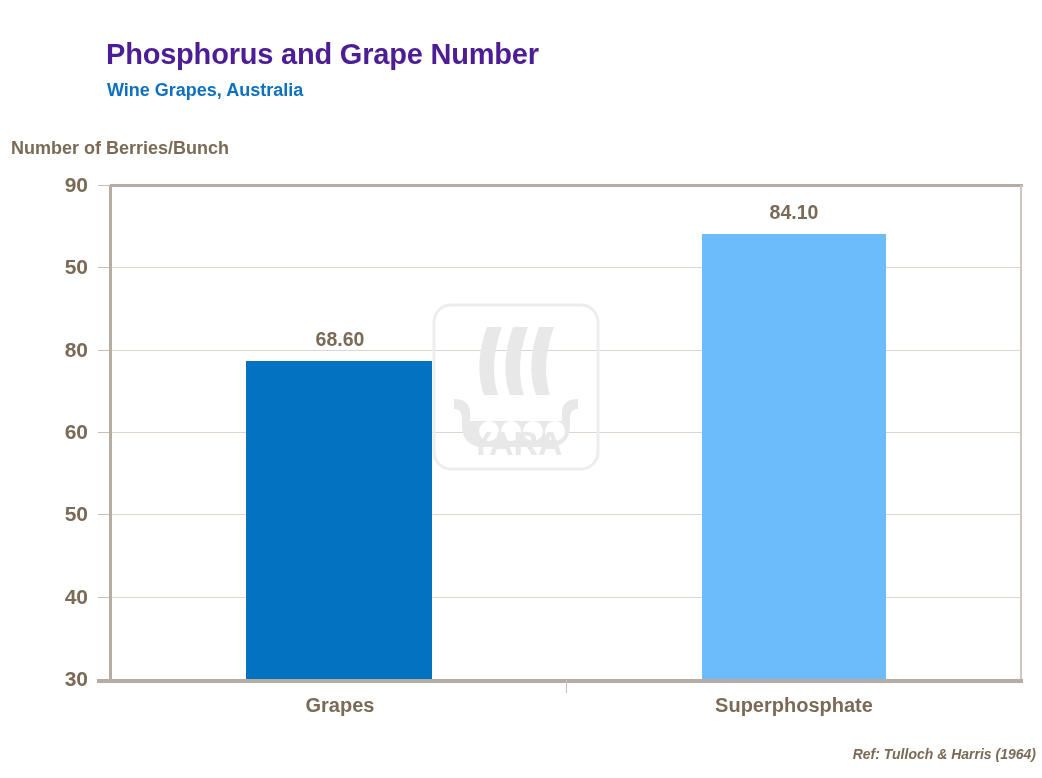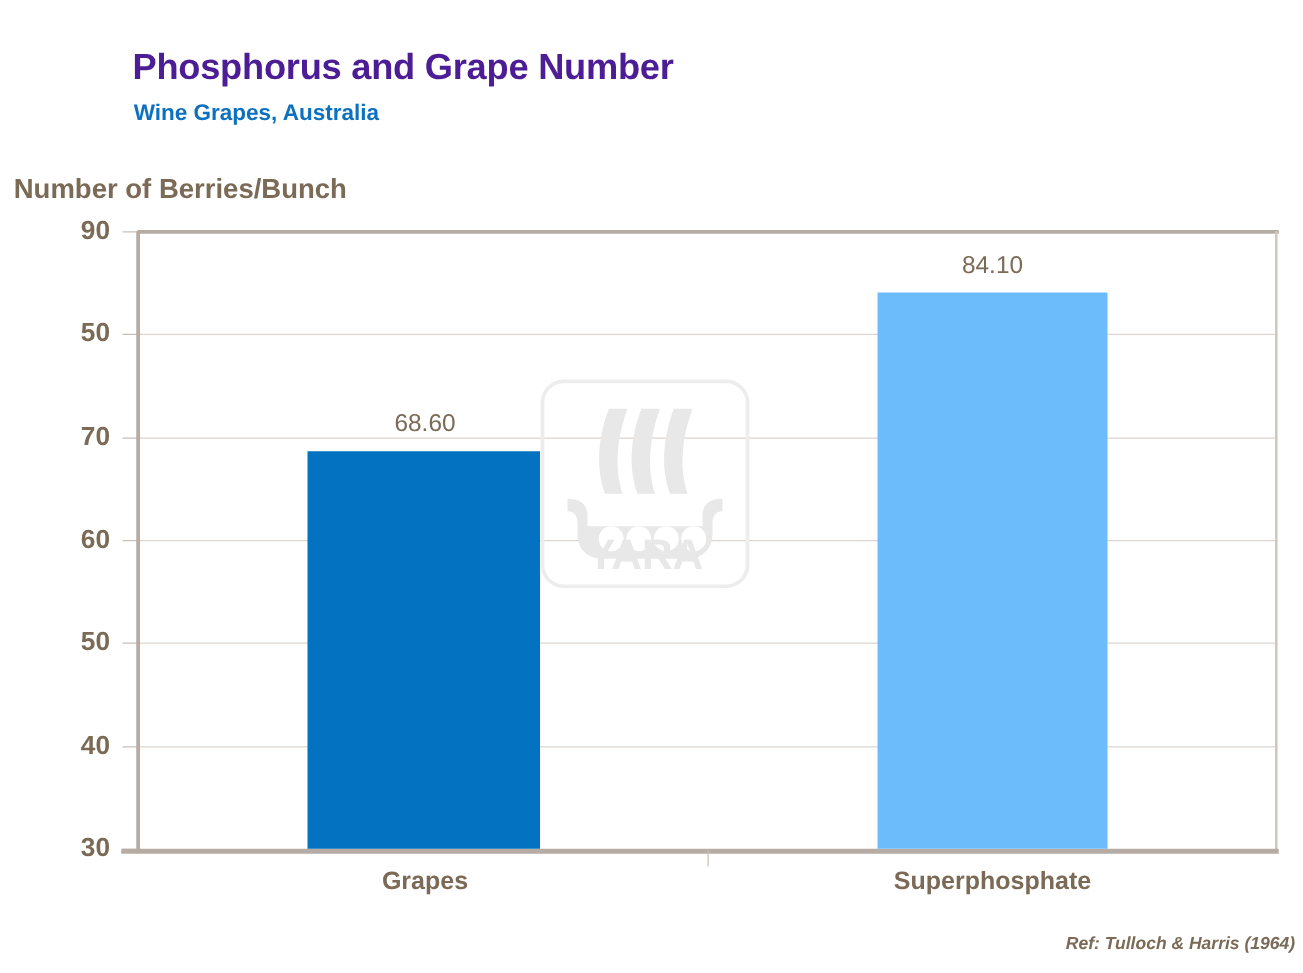--- a/index.html
+++ b/index.html
@@ -32,21 +32,21 @@
     top: 80px;
     font-size: 18px;
     font-weight: bold;
     color: #0d71c0;
     white-space: nowrap;
   }
   #y-axis-title {
     position: absolute;
     left: 11px;
     top: 138px;
-    font-size: 22px;
+    font-size: 18px;
     font-weight: bold;
     color: #7a6a56;
     white-space: nowrap;
   }
   #plot-border-top {
     position: absolute;
     left: 110px;
     top: 184px;
     width: 913px;
     height: 3px;
@@ -117,21 +117,21 @@
   #bars-layer {
     position: absolute;
     left: 0;
     top: 0;
     width: 1042px;
     height: 679px;
   }
   .bar-value {
     position: absolute;
     font-size: 19.5px;
-    font-weight: normal;
+    font-weight: bold;
     color: #7a6a56;
     text-align: center;
     white-space: nowrap;
   }
   .xtick-label {
     position: absolute;
     top: 694px;
     font-size: 20px;
     font-weight: bold;
     color: #7a6a56;
@@ -188,21 +188,21 @@
     <div class="tickmark" style="top: 267px;"></div>
     <div class="tickmark" style="top: 350px;"></div>
     <div class="tickmark" style="top: 432px;"></div>
     <div class="tickmark" style="top: 514px;"></div>
     <div class="tickmark" style="top: 597px;"></div>
     <div class="tickmark" style="top: 679px;"></div>
   </div>
 <div id="ytick-labels">
     <div class="ytick-label" style="top: 174px;">90</div>
     <div class="ytick-label" style="top: 256px;">50</div>
-    <div class="ytick-label" style="top: 339px;">70</div>
+    <div class="ytick-label" style="top: 339px;">80</div>
     <div class="ytick-label" style="top: 421px;">60</div>
     <div class="ytick-label" style="top: 503px;">50</div>
     <div class="ytick-label" style="top: 586px;">40</div>
     <div class="ytick-label" style="top: 668px;">30</div>
   </div>
 
 <div id="plot-border-top"></div>
 <div id="plot-border-left"></div>
 <div id="plot-border-right"></div>
 <div id="plot-border-bottom"></div>

